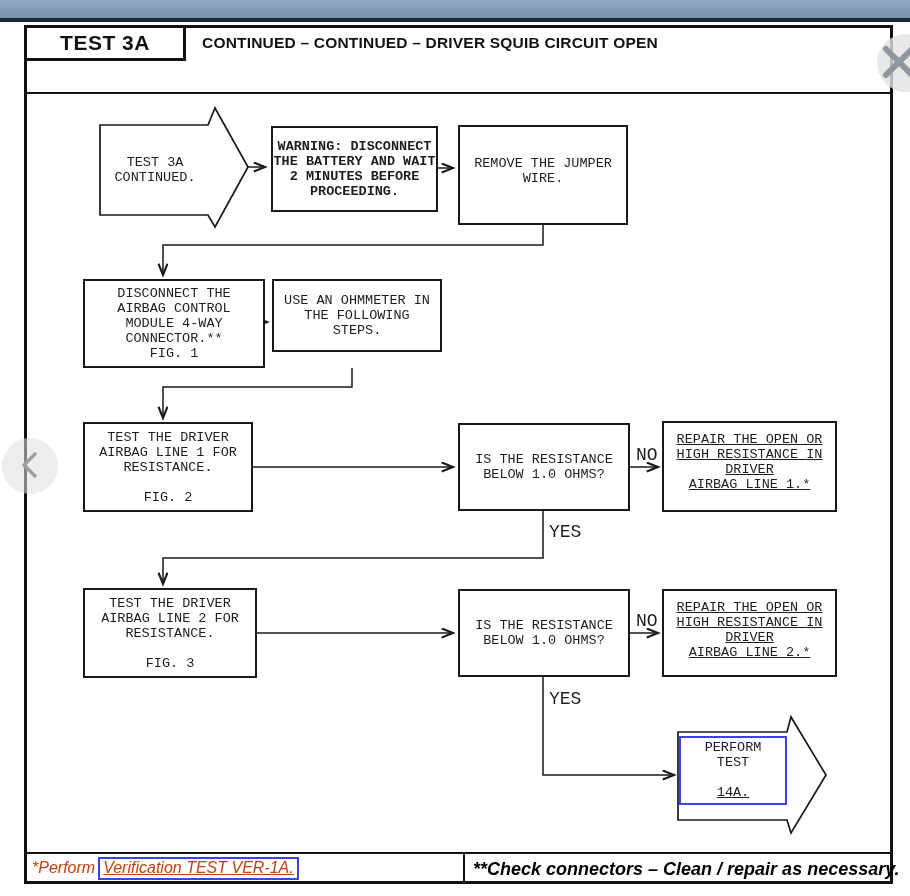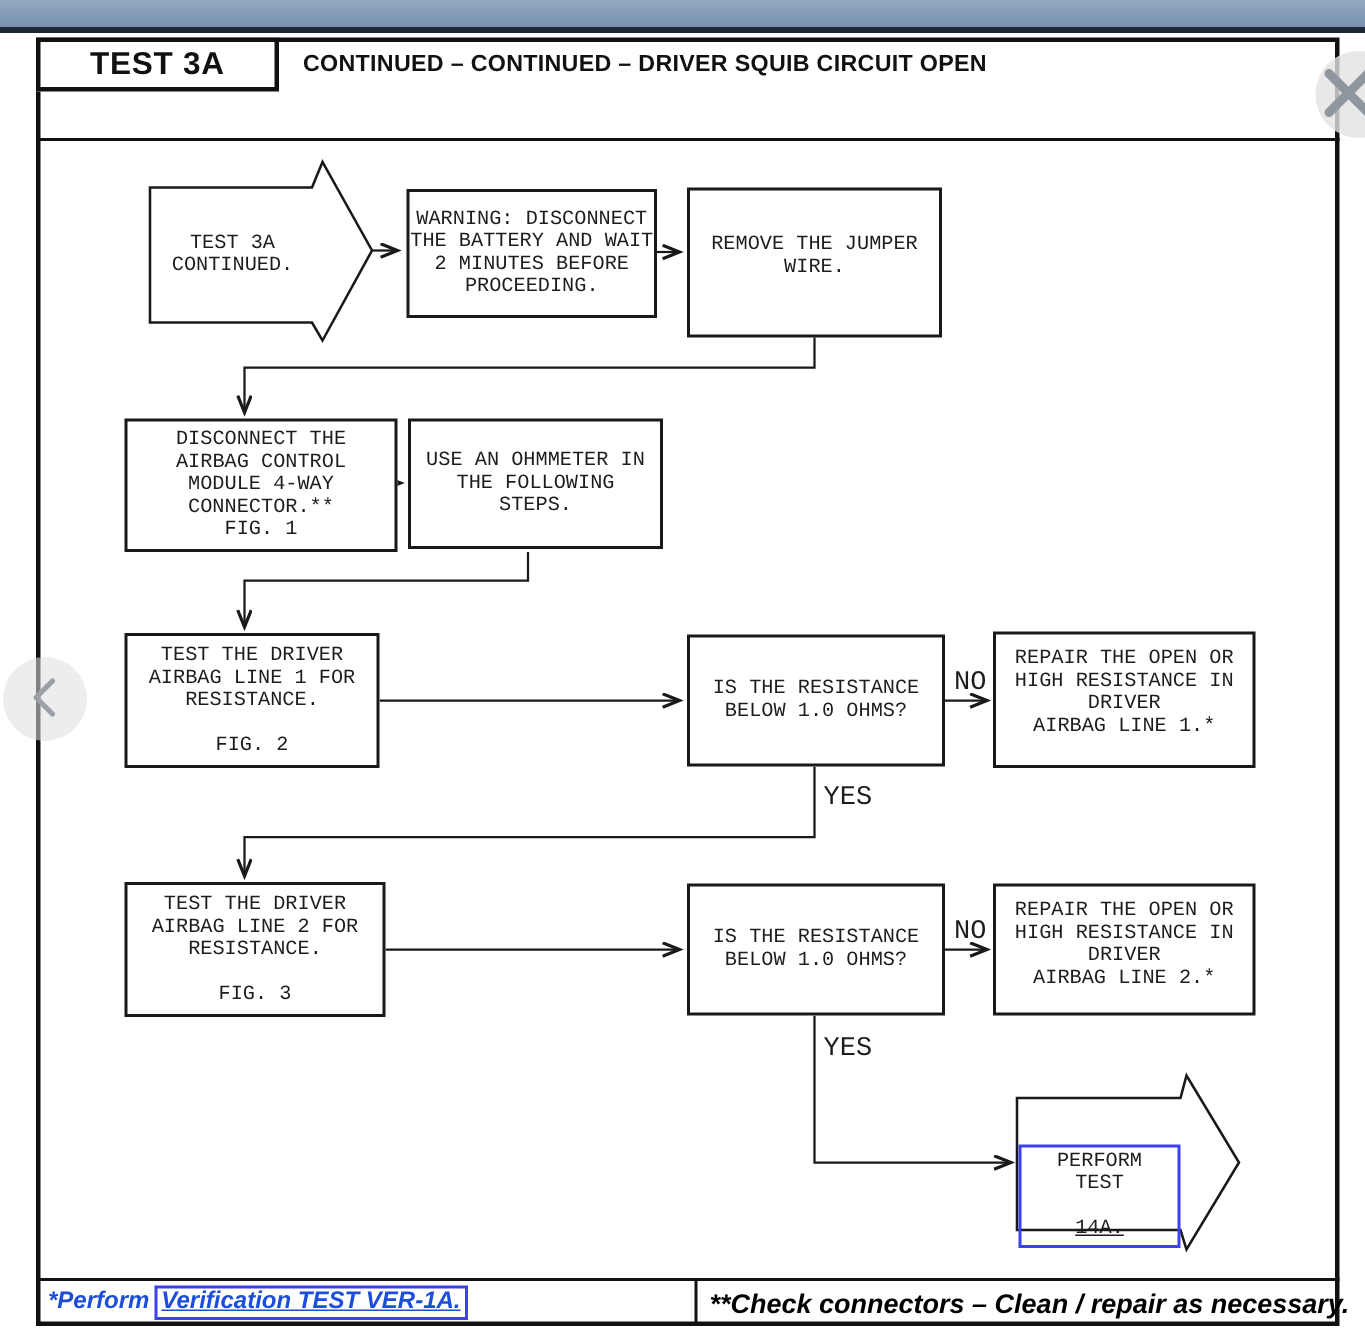--- a/index.html
+++ b/index.html
@@ -24,55 +24,55 @@
   .hline { position:absolute; background:#111; }
   .header-line { left:24px; top:92px; width:869px; height:2px; }
   .footer-line { left:24px; top:852px; width:869px; height:2px; }
   .footer-divider { position:absolute; left:463px; top:852px; width:2px; height:32px; background:#111; }
 
   
   .node { position:absolute; background:#fff; border:2px solid #191919; box-sizing:border-box;
     display:flex; align-items:center; justify-content:center; text-align:center;
     white-space:pre-line; font-family:"Liberation Mono", monospace;
     font-size:13.5px; line-height:15px; color:#1d1d1d; }
-  .node.bold { font-weight:normal; }
-  .node.toppad { align-items:flex-start; padding-top:9px; }
+  .node.bold { font-weight:bold; }
+  .node.toppad { align-items:flex-start; padding-top:9px;text-decoration:underline; }
   .node.lift { padding-bottom:0; }
   .ghost { position:absolute; display:flex; align-items:center; justify-content:center;
     text-align:center; white-space:pre-line; font-family:"Liberation Mono", monospace;
     font-size:13.5px; line-height:15px; color:#1d1d1d; }
   .wire-label { position:absolute; font-family:"Liberation Mono", monospace;
     font-size:18px; color:#1d1d1d; }
   .wires { position:absolute; left:0; top:0; }
 
   
   .n-start   { left:100px; top:127px; width:110px; height:86px; }
   .n-warning { left:271px; top:126px; width:167px; height:86px; }
   .n-jumper  { left:458px; top:125px; width:170px; height:100px; padding-bottom:8px; }
   .n-acm     { left:83px;  top:279px; width:182px; height:89px; }
-  .n-ohm     { left:272px; top:279px; width:170px; height:87px; }
+  .n-ohm     { left:272px; top:279px; width:170px; height:73px; }
   .n-line1   { left:83px;  top:422px; width:170px; height:90px; }
   .n-dec1    { left:458px; top:423px; width:172px; height:88px; }
   .n-rep1    { left:662px; top:421px; width:175px; height:91px; }
   .n-line2   { left:83px;  top:588px; width:174px; height:90px; }
   .n-dec2    { left:458px; top:589px; width:172px; height:88px; }
   .n-rep2    { left:662px; top:589px; width:175px; height:88px; }
-  .n-perform { left:679px; top:760px; width:108px; height:74px; }
+  .n-perform { left:679px; top:733px; width:108px; height:74px; }
 
   .lbl-no1  { left:636px; top:445px; }
   .lbl-yes1 { left:549px; top:522px; }
   .lbl-no2  { left:636px; top:611px; }
   .lbl-yes2 { left:549px; top:689px; }
 
   .link-box { border:2px solid #3c41ee; padding:2px 5px 3px 5px; display:inline-block; }
   .u { text-decoration:underline; }
 
   
-  .footer-left { position:absolute; left:32px; top:857px; font-weight:bold; font-style:italic;
-    font-size:16px; color:#1d4ed8; }
+  .footer-left { position:absolute; left:32px; top:857px; font-weight:normal; font-style:italic;
+    font-size:16px; color:#c2410c; }
   .footer-left .link-box { padding:0 3px 1px 3px; margin-left:3px; }
   .footer-right { position:absolute; left:473px; top:859px; font-weight:bold; font-style:italic;
     font-size:18px; color:#000000; }
 
   
   .nav-prev { position:absolute; left:2px; top:438px; width:56px; height:56px;
     border:none; border-radius:50%; background:rgba(222,222,222,0.55); cursor:pointer;
     display:flex; align-items:center; justify-content:center; padding:0; }
   .close-btn { position:absolute; left:877px; top:34px; width:58px; height:58px;
     border:none; border-radius:50%; background:rgba(226,226,226,0.8); cursor:pointer;

